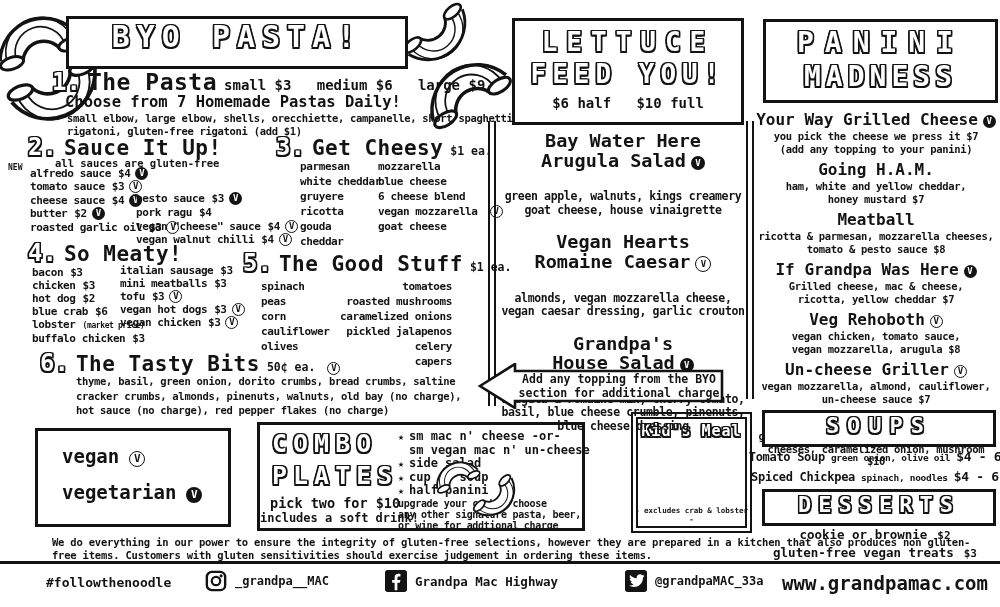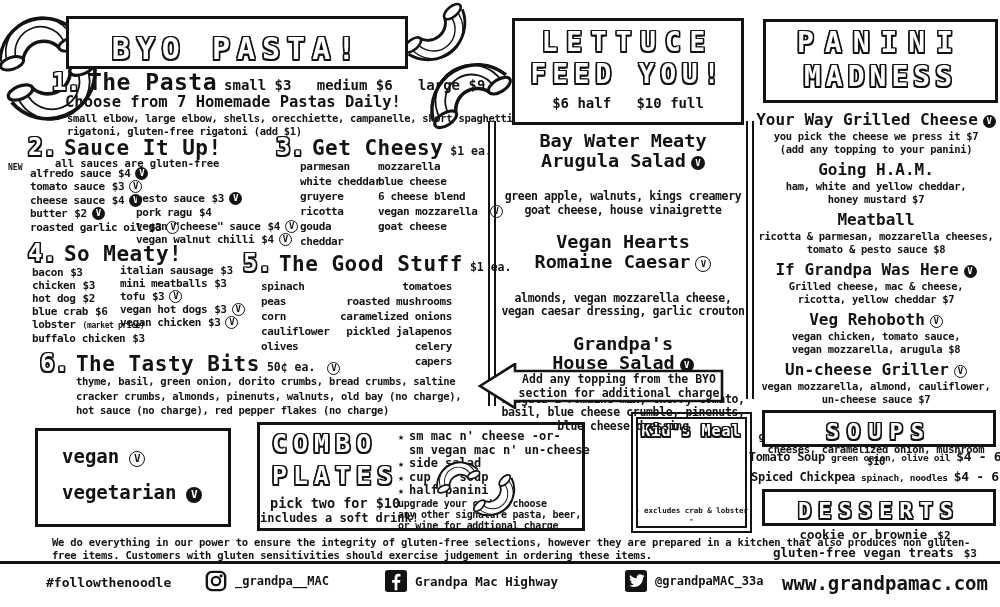--- a/index.html
+++ b/index.html
@@ -11,21 +11,21 @@
   .keep{white-space:pre;}
   .ctr{text-align:center;}
   
   .outline-text{
     color:#fff;font-weight:bold;
     text-shadow:-1.5px -1.5px 0 #131313,1.5px -1.5px 0 #131313,-1.5px 1.5px 0 #131313,
                  1.5px 1.5px 0 #131313,-1.5px 0 0 #131313,1.5px 0 0 #131313,
                  0 -1.5px 0 #131313,0 1.5px 0 #131313;
   }
   .box{border:3px solid #131313;background:#fff;}
-  .hdr{display:flex;align-items:flex-end;justify-content:center;}
+  .hdr{display:flex;align-items:flex-start;justify-content:center;}
   
   .sec-title{display:flex;align-items:baseline;gap:7px;white-space:nowrap;}
   .sec-title .num{font-size:24px;}
   .sec-title .st{font-size:21px;font-weight:bold;letter-spacing:.5px;}
   .sec-title .pn{font-size:11.5px;font-weight:bold;}
   
   .mi{white-space:nowrap;font-size:11px;font-weight:bold;letter-spacing:-0.4px;}
   .mi .mi-price{margin-left:7px;}
   .mi .tiny-price{font-size:8px;}
   
@@ -343,21 +343,21 @@
   <div class="abs vdiv" style="left:746px;top:121px;height:278px;"></div>
 
   <div class="abs box" style="left:512px;top:18px;width:226px;height:101px;">
     <div class="abs ctr outline-text" style="left:0;right:0;top:6px;font-size:26px;letter-spacing:9px;">LETTUCE</div>
     <div class="abs ctr outline-text" style="left:0;right:0;top:38px;font-size:26px;letter-spacing:6px;">FEED YOU!</div>
     <div class="abs ctr b keep" style="left:0;right:0;top:74px;font-size:14px;">$6 half   $10 full</div>
   </div>
 
   <div class="abs" style="left:500px;top:131px;width:246px;">
       <div class="salad">
-    <div class="pname"><span class="pre">Bay Water Meaty
+    <div class="pname"><span class="pre">Bay Water Here
 Arugula Salad</span><span class="vic v-veg">V</span></div>
     <div class="pdesc pre">green apple, walnuts, kings creamery
 goat cheese, house vinaigrette</div>
   </div>
       <div class="salad">
     <div class="pname"><span class="pre">Vegan Hearts
 Romaine Caesar</span><span class="vic v-vegan">V</span></div>
     <div class="pdesc pre">almonds, vegan mozzarella cheese,
 vegan caesar dressing, garlic crouton</div>
   </div>

